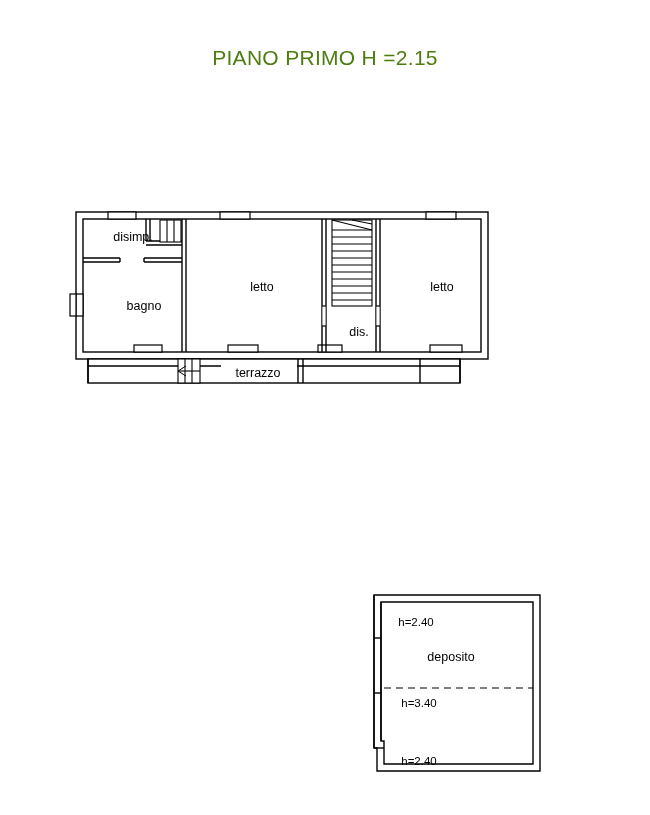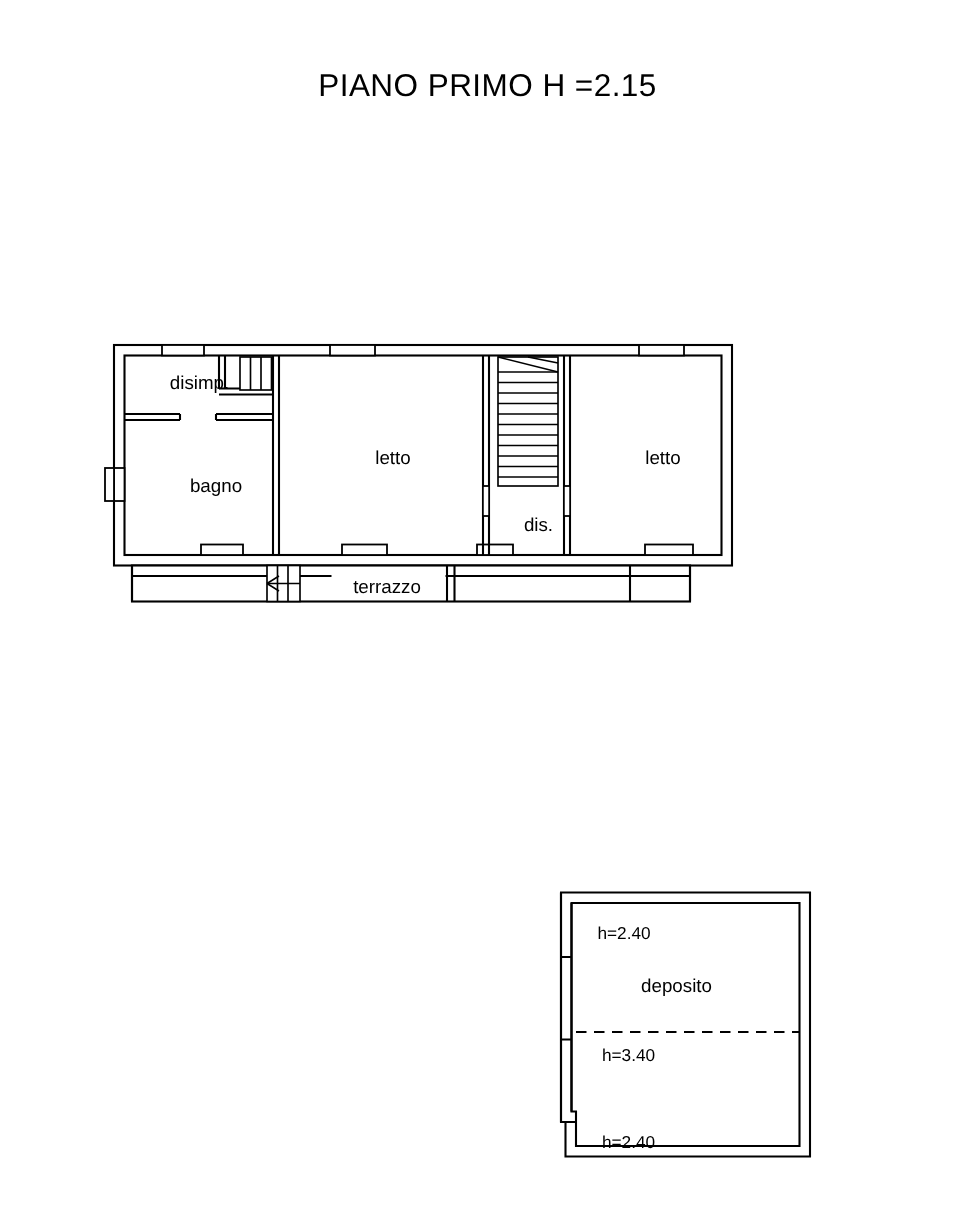--- a/index.html
+++ b/index.html
@@ -16,21 +16,21 @@
     overflow: hidden;
   }
   #page-title {
     position: absolute;
     left: 0;
     top: 46px;
     width: 650px;
     text-align: center;
     font-size: 21px;
     letter-spacing: 0.3px;
-    color: #000000;
+    color: #4d7c0f;
   }
   .plan {
     position: absolute;
   }
   svg { display: block; }
   .lbl {
     font-family: "Liberation Sans", sans-serif;
     font-size: 12.5px;
     fill: #000;
   }
@@ -38,21 +38,21 @@
     font-family: "Liberation Sans", sans-serif;
     font-size: 11.5px;
     fill: #000;
   }
 </style>
 </head>
 <body>
 
 <div id="page-title">PIANO PRIMO H =2.15</div>
 
-<div class="plan" style="left:60px; top:214px;">
+<div class="plan" style="left:60px; top:196px;">
 <svg width="460" height="210" viewBox="0 0 460 210">
   <g fill="none" stroke="#000" stroke-width="1.4">
 
     <rect x="16" y="16" width="412" height="147"></rect>
 
     <rect x="23" y="23" width="398" height="133"></rect>
 
     <g stroke-width="1.2">
       <rect x="48" y="16" width="28" height="7" fill="#fff"></rect>
       <rect x="160" y="16" width="30" height="7" fill="#fff"></rect>

